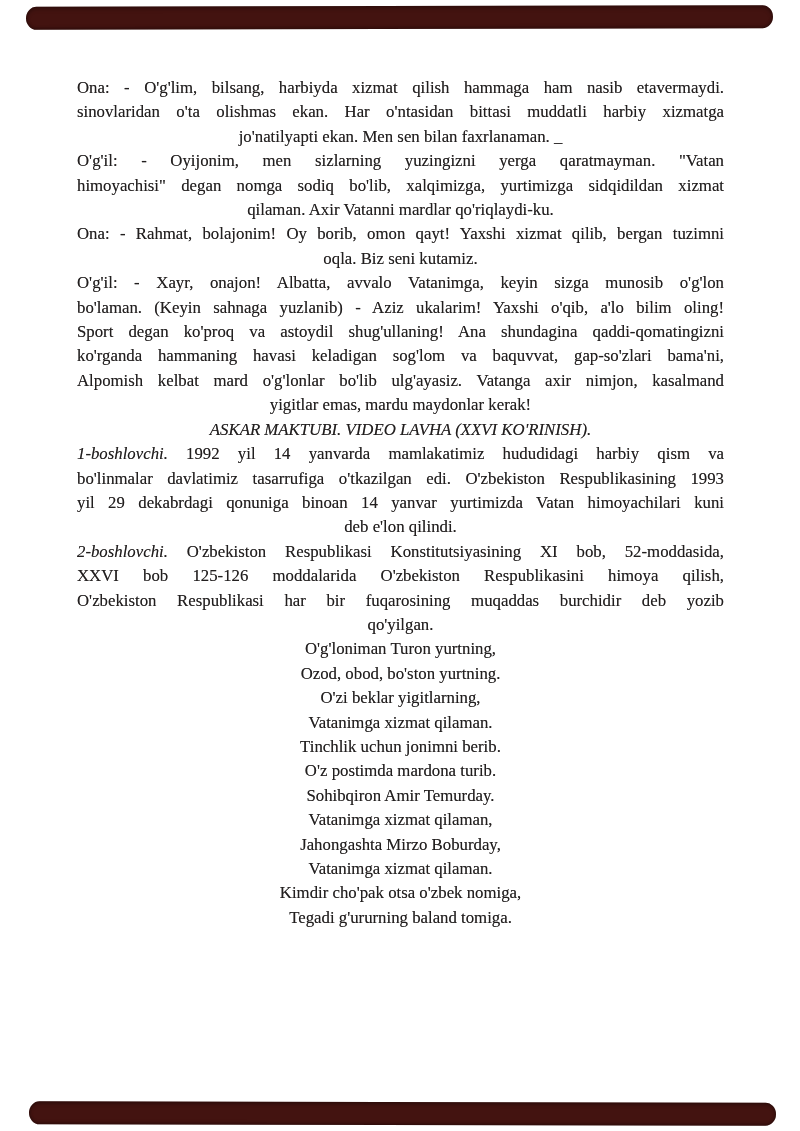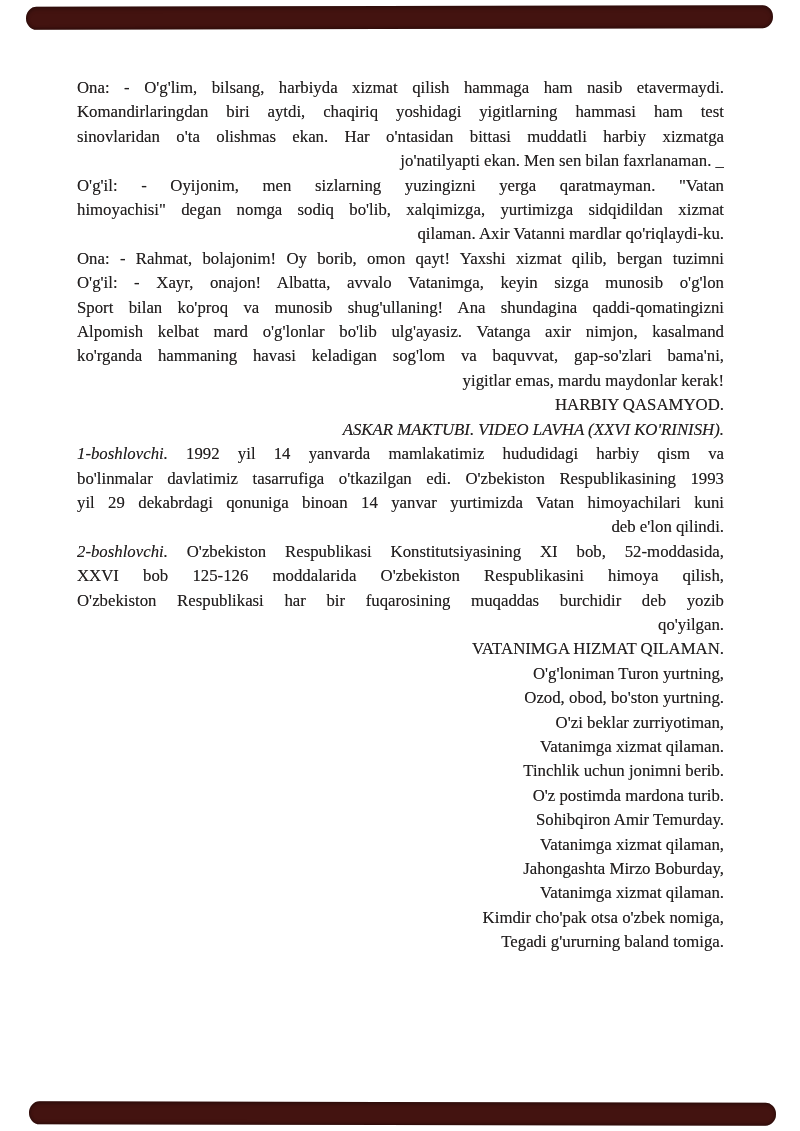--- a/index.html
+++ b/index.html
@@ -30,57 +30,56 @@
     top: 76px;
     width: 647px;
     font-family: "Liberation Serif", "DejaVu Serif", serif;
     font-size: 16.8px;
     line-height: 24.4px;
     color: var(--text-color, #221f1f);
     text-shadow: 0 0 0.4px rgba(34,31,31,0.55);
   }
   .line { min-height: 24.4px; white-space: normal; }
   .line.j { text-align: justify; text-align-last: justify; text-justify: inter-word; }
-  .line.l { text-align: right; }
+  .line.l { text-align: center; }
   .line.it { font-style: italic; }
   .line i { font-style: italic; }
 </style>
 </head>
 <body>
 
 <div class="page">
   <div class="scan-edge scan-edge-top"></div>
   <div class="text-block">
       <div class="line j">Ona: - O'g'lim, bilsang, harbiyda xizmat qilish hammaga ham nasib etavermaydi.</div>
-      <div class="line j">Komandirlaringdan biri aytdi, chaqiriq yoshidagi yigitlarning hammasi ham test</div>
       <div class="line j">sinovlaridan o'ta olishmas ekan. Har o'ntasidan bittasi muddatli harbiy xizmatga</div>
       <div class="line l">jo'natilyapti ekan. Men sen bilan faxrlanaman. _</div>
       <div class="line j">O'g'il: - Oyijonim, men sizlarning yuzingizni yerga qaratmayman. "Vatan</div>
       <div class="line j">himoyachisi" degan nomga sodiq bo'lib, xalqimizga, yurtimizga sidqidildan xizmat</div>
       <div class="line l">qilaman. Axir Vatanni mardlar qo'riqlaydi-ku.</div>
       <div class="line j">Ona: - Rahmat, bolajonim! Oy borib, omon qayt! Yaxshi xizmat qilib, bergan tuzimni</div>
+      <div class="line l">oqla. Biz seni kutamiz.</div>
       <div class="line j">O'g'il: - Xayr, onajon! Albatta, avvalo Vatanimga, keyin sizga munosib o'g'lon</div>
-      <div class="line j">Sport bilan ko'proq va munosib shug'ullaning! Ana shundagina qaddi-qomatingizni</div>
+      <div class="line j">bo'laman. (Keyin sahnaga yuzlanib) - Aziz ukalarim! Yaxshi o'qib, a'lo bilim oling!</div>
+      <div class="line j">Sport degan ko'proq va astoydil shug'ullaning! Ana shundagina qaddi-qomatingizni</div>
+      <div class="line j">ko'rganda hammaning havasi keladigan sog'lom va baquvvat, gap-so'zlari bama'ni,</div>
       <div class="line j">Alpomish kelbat mard o'g'lonlar bo'lib ulg'ayasiz. Vatanga axir nimjon, kasalmand</div>
-      <div class="line j">ko'rganda hammaning havasi keladigan sog'lom va baquvvat, gap-so'zlari bama'ni,</div>
       <div class="line l">yigitlar emas, mardu maydonlar kerak!</div>
-      <div class="line l">HARBIY QASAMYOD.</div>
       <div class="line l it">ASKAR MAKTUBI. VIDEO LAVHA (XXVI KO'RINISH).</div>
       <div class="line j"><i>1-boshlovchi.</i> 1992 yil 14 yanvarda mamlakatimiz hududidagi harbiy qism va</div>
       <div class="line j">bo'linmalar davlatimiz tasarrufiga o'tkazilgan edi. O'zbekiston Respublikasining 1993</div>
       <div class="line j">yil 29 dekabrdagi qonuniga binoan 14 yanvar yurtimizda Vatan himoyachilari kuni</div>
       <div class="line l">deb e'lon qilindi.</div>
       <div class="line j"><i>2-boshlovchi.</i> O'zbekiston Respublikasi Konstitutsiyasining XI bob, 52-moddasida,</div>
       <div class="line j">XXVI bob 125-126 moddalarida O'zbekiston Respublikasini himoya qilish,</div>
       <div class="line j">O'zbekiston Respublikasi har bir fuqarosining muqaddas burchidir deb yozib</div>
       <div class="line l">qo'yilgan.</div>
-      <div class="line l">VATANIMGA HIZMAT QILAMAN.</div>
       <div class="line l">O'g'loniman Turon yurtning,</div>
       <div class="line l">Ozod, obod, bo'ston yurtning.</div>
-      <div class="line l">O'zi beklar zurriyotiman,</div>
+      <div class="line l">O'zi beklar yigitlarning,</div>
       <div class="line l">Vatanimga xizmat qilaman.</div>
       <div class="line l">Tinchlik uchun jonimni berib.</div>
       <div class="line l">O'z postimda mardona turib.</div>
       <div class="line l">Sohibqiron Amir Temurday.</div>
       <div class="line l">Vatanimga xizmat qilaman,</div>
       <div class="line l">Jahongashta Mirzo Boburday,</div>
       <div class="line l">Vatanimga xizmat qilaman.</div>
       <div class="line l">Kimdir cho'pak otsa o'zbek nomiga,</div>
       <div class="line l">Tegadi g'ururning baland tomiga.</div>
     </div>

